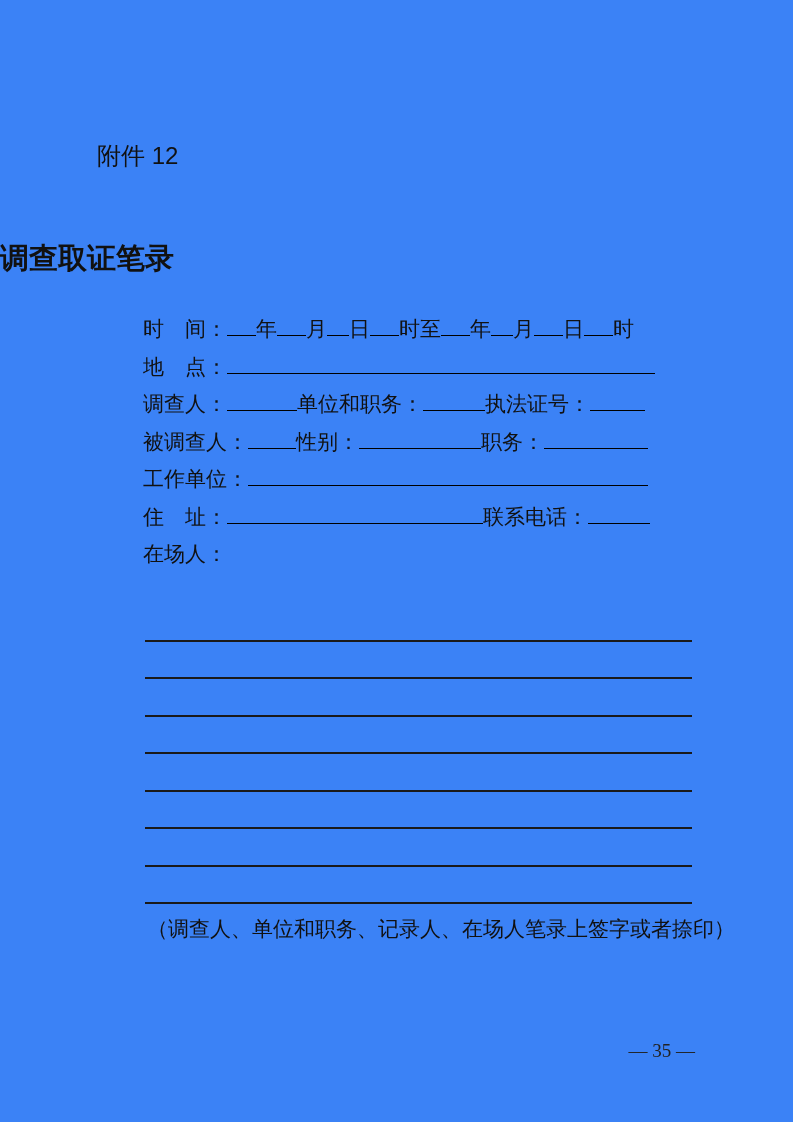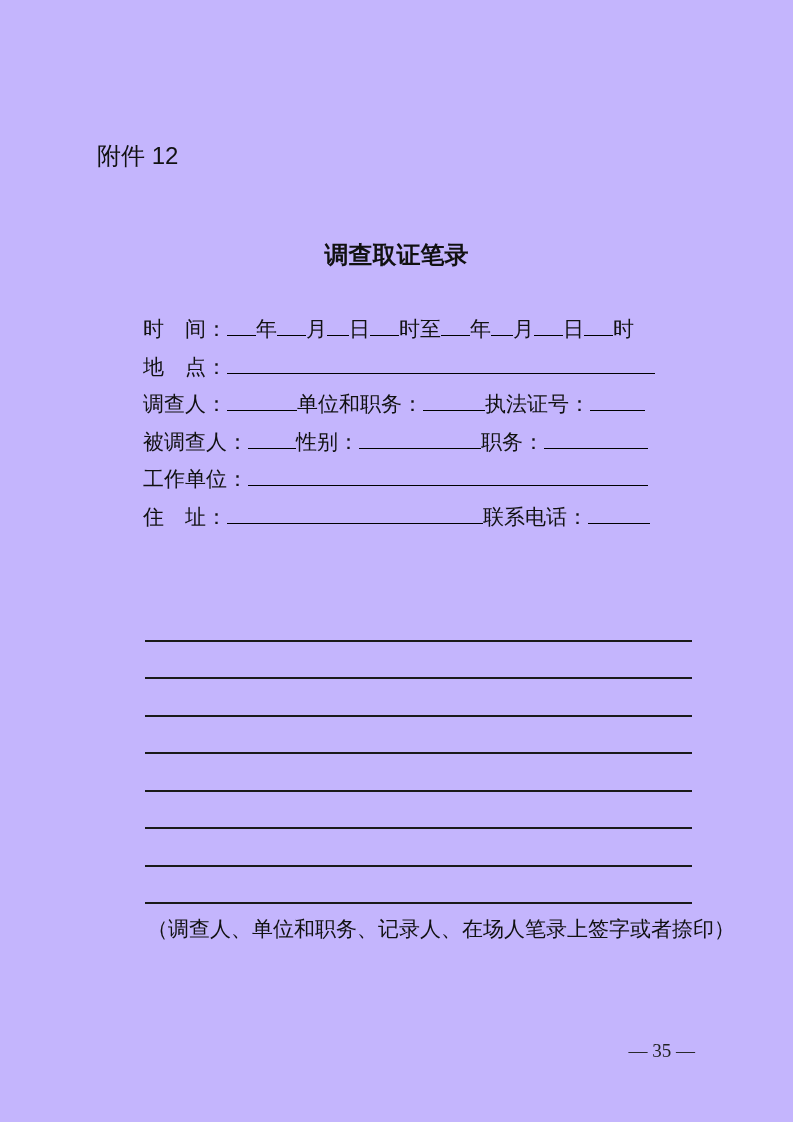--- a/index.html
+++ b/index.html
@@ -4,42 +4,41 @@
 <style>
   html, body {
     margin: 0;
     padding: 0;
     background: #ffffff;
   }
   .page {
     position: relative;
     width: 793px;
     height: 1122px;
-    background: #c4b5fd;
+    background: #3b82f6;
     overflow: hidden;
     color: #111111;
   }
   .attachment {
     position: absolute;
     left: 97px;
     top: 140px;
     font-family: "Liberation Sans", "DejaVu Sans", sans-serif;
     font-size: 24px;
     color: #111111;
     white-space: nowrap;
   }
   .doc-title {
     position: absolute;
     left: 0;
     top: 239px;
     width: 793px;
     margin: 0;
-    text-align: center;
     font-family: "Liberation Sans", "DejaVu Sans", sans-serif;
-    font-size: 24px;
+    font-size: 29px;
     font-weight: bold;
     color: #111111;
     letter-spacing: 0px;
   }
   .form-body {
     position: absolute;
     left: 143px;
     top: 311px;
     width: 560px;
     font-family: "Liberation Serif", "DejaVu Serif", serif;
@@ -118,20 +117,23 @@
     </div>
 
     <div class="form-row">
       <span>工作单位：</span><span class="bl" style="width:400px"></span>
     </div>
 
     <div class="form-row">
       <span>住　址：</span><span class="bl" style="width:256px"></span><span>联系电话：</span><span class="bl" style="width:62px"></span>
     </div>
 
+    <div class="form-row">
+      <span>在场人：</span>
+    </div>
 
   </div>
 
   <div class="rule-lines">
       <div class="rule-line"></div>
       <div class="rule-line"></div>
       <div class="rule-line"></div>
       <div class="rule-line"></div>
       <div class="rule-line"></div>
       <div class="rule-line"></div>

